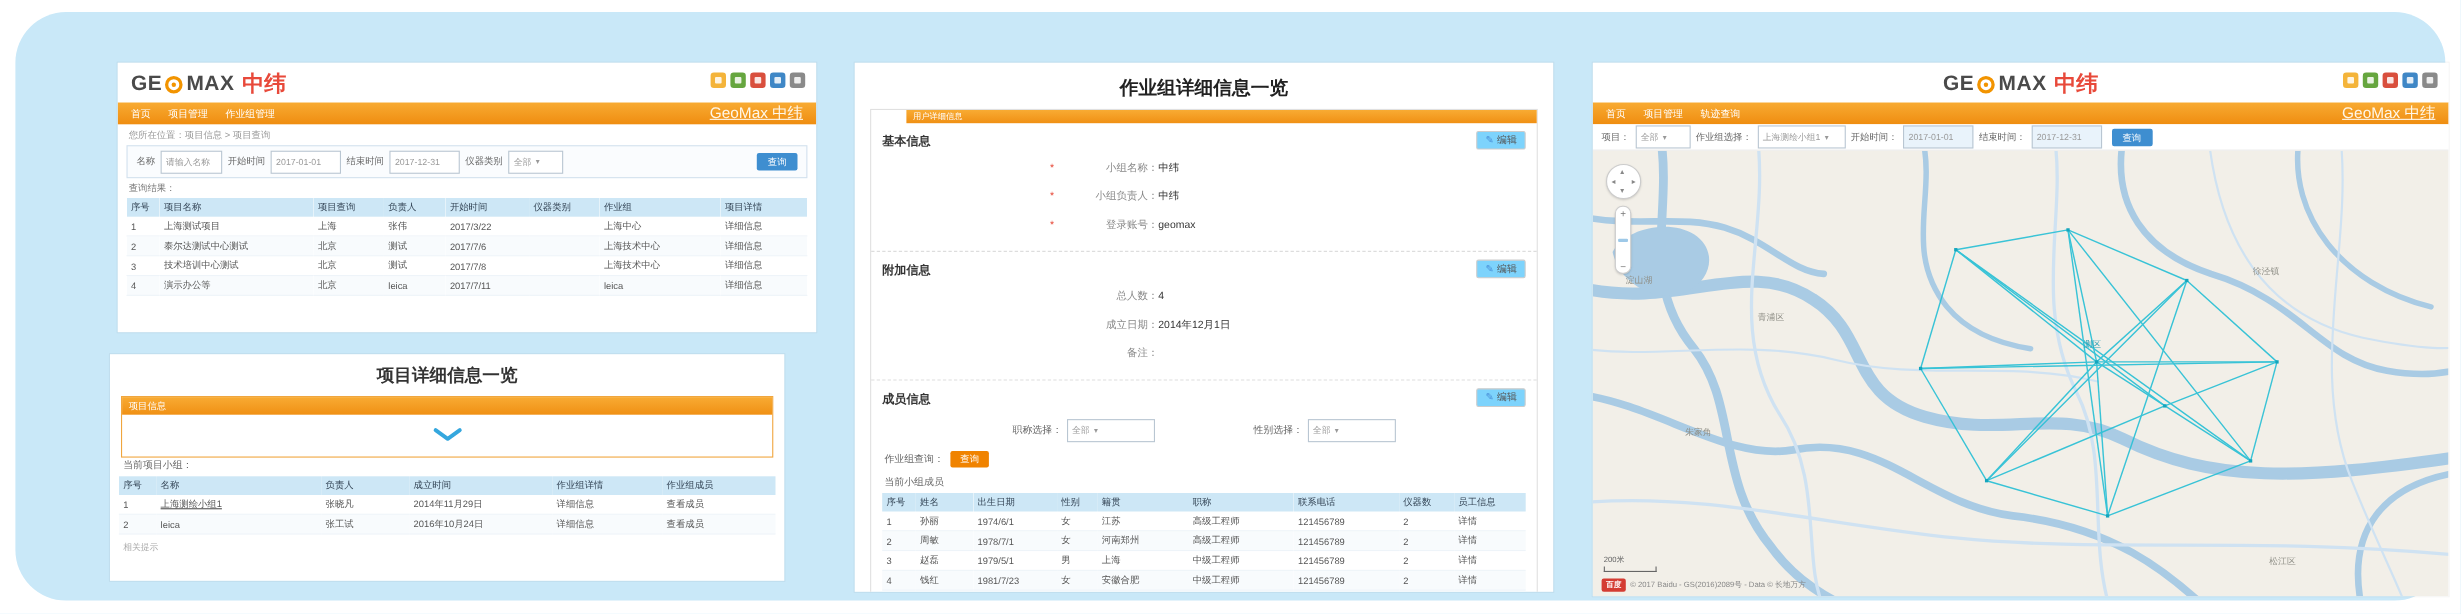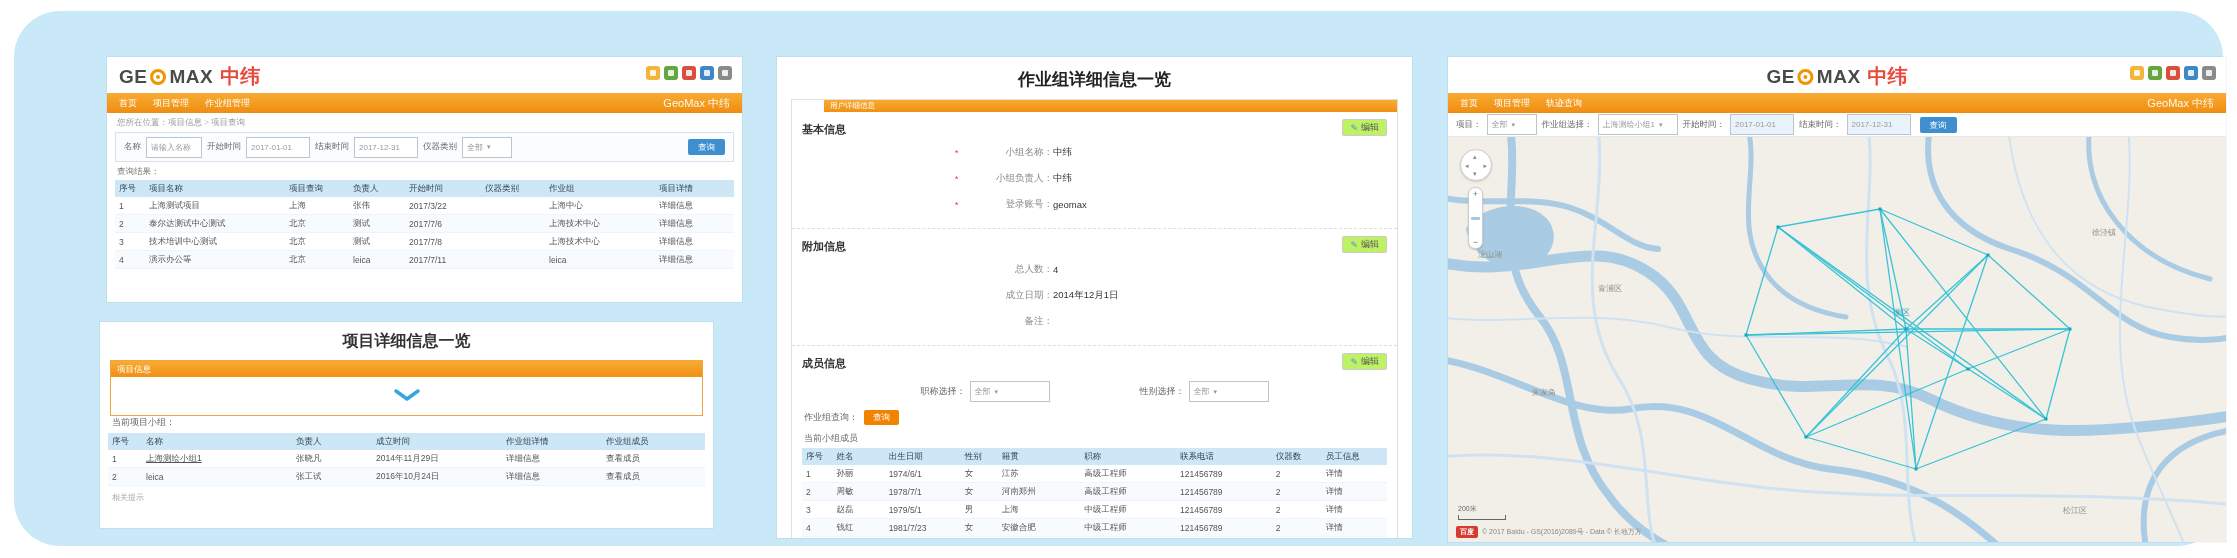--- a/index.html
+++ b/index.html
@@ -19,24 +19,24 @@
   .lg{font-size:19px;font-weight:bold;color:#4a4a4a;letter-spacing:.5px;}
   .target{width:10px;height:10px;border:3.5px solid #f29400;border-radius:50%;display:inline-block;position:relative;margin:0 1px;}
   .target::after{content:"";position:absolute;left:3px;top:3px;width:4px;height:4px;background:#f29400;border-radius:50%;}
   .lgcn{font-size:20px;font-weight:bold;color:#e8493a;margin-left:5px;}
   .hicons{position:absolute;right:10px;top:9px;display:flex;gap:4px;}
   .hico{width:14px;height:14px;border-radius:3px;display:inline-block;position:relative;cursor:pointer;}
   .hico::after{content:"";position:absolute;left:4px;top:4px;width:6px;height:6px;background:rgba(255,255,255,.85);border-radius:1px;}
 
   .navbar{height:20px;background:linear-gradient(#f8ab33,#ef8d10);display:flex;align-items:center;padding:0 12px;gap:16px;}
   .nav-item{color:#fff;font-size:9px;cursor:pointer;white-space:nowrap;}
-  .nav-right{margin-left:auto;color:#fff7e8;font-size:11px;white-space:nowrap;}
+  .nav-right{margin-left:auto;color:#fff7e8;font-size:14px;white-space:nowrap;text-decoration:underline;}
 
   
-  .crumb{font-size:8.5px;color:#999;padding:4px 10px 3px;font-family:Liberation Serif, serif;}
+  .crumb{font-size:8.5px;color:#999;padding:4px 10px 3px;}
   .searchbox{margin:0 8px;border:1px solid #d3e2ee;background:#fafcfe;height:28px;display:flex;align-items:center;gap:5px;padding:0 8px;}
   .flabel{font-size:8.5px;color:#666;white-space:nowrap;}
   .inp{display:inline-flex;align-items:center;box-sizing:border-box;border:1px solid #b9c6d2;background:#fff;height:21px;padding:0 4px;font-size:8px;color:#999;white-space:nowrap;cursor:text;}
   .sel::after{content:"▾";margin-left:4px;color:#999;font-size:7px;}
   .inp-blue{background:#e9f3fb;}
   .w50{width:50px}.w56{width:56px}.w64{width:64px}.w80{width:80px}
   .btn-blue{margin-left:auto;background:#3e8ed0;color:#fff;font-size:8.5px;height:16px;line-height:16px;padding:0 10px;border-radius:2px;cursor:pointer;white-space:nowrap;}
   .toolbar .btn-blue{margin-left:4px;}
   .rlabel{font-size:8.5px;color:#777;padding:4px 10px 2px;}
 
@@ -58,21 +58,21 @@
   .b-current{font-size:9px;color:#666;padding:0 12px 4px;}
   .b-foot{font-size:8px;color:#aaa;padding:6px 12px;}
 
   
   .c-title{font-size:17px;font-weight:bold;color:#222;text-align:center;padding:11px 0 8px;}
   .c-box{margin:0 14px;border:1px solid #e0e0e0;}
   .c-topbar{height:12px;background:linear-gradient(#f8ab33,#f09014);color:#fff;font-size:7.5px;line-height:12px;padding:0 6px;margin-left:32px;}
   .c-sec{position:relative;padding:7px 10px 4px;border-bottom:1px dashed #ddd;}
   .c-sec:last-child{border-bottom:0;}
   .c-sec-label{font-size:11px;font-weight:bold;color:#333;}
-  .edit-btn{position:absolute;right:10px;top:7px;display:inline-flex;align-items:center;gap:3px;border:1px solid #ccc;border-radius:2px;background:#bef264;font-size:9px;color:#555;padding:1px 7px;cursor:pointer;}
+  .edit-btn{position:absolute;right:10px;top:7px;display:inline-flex;align-items:center;gap:3px;border:1px solid #ccc;border-radius:2px;background:#7dd3fc;font-size:9px;color:#555;padding:1px 7px;cursor:pointer;}
   .edit-ic::before{content:"✎";}
   .edit-ic{color:#4a90d9;font-size:9px;}
   .c-fields{padding:9px 0 0;}
   .c-field{display:flex;align-items:center;margin-bottom:13px;font-size:9.5px;padding-left:150px;}
   .req{color:#e74c3c;width:9px;text-align:center;}
   .noreq{width:9px;}
   .c-flabel{color:#888;width:92px;text-align:right;white-space:nowrap;}
   .c-fvalue{color:#333;}
   .m-filters{display:flex;gap:90px;justify-content:center;align-items:center;padding:10px 0 4px;font-size:9px;color:#666;}
   .m-filter{display:flex;align-items:center;gap:4px;}
@@ -503,21 +503,21 @@
         <rect x="356.5" y="298.5" width="3" height="3"></rect>
         <rect x="296.5" y="196.5" width="3" height="3"></rect>
         <rect x="456.5" y="190.5" width="3" height="3"></rect>
         <rect x="518.5" y="230.5" width="3" height="3"></rect>
       </g>
     </svg>
 
     <span class="map-label" style="left:30px;top:112px;">淀山湖</span>
     <span class="map-label" style="left:150px;top:146px;">青浦区</span>
     <span class="map-label" style="left:84px;top:250px;">朱家角</span>
-    <span class="map-label" style="left:600px;top:90px;margin-left:44px;">徐泾镇</span>
+    <span class="map-label" style="left:600px;top:104px;">徐泾镇</span>
     <span class="map-label" style="left:615px;top:368px;">松江区</span>
     <span class="map-label cy" style="left:446px;top:170px;">测区</span>
 
     <div class="pan-ctl">
       <span class="pan-up"></span>
       <span class="pan-dn"></span>
       <span class="pan-lf"></span>
       <span class="pan-rt"></span>
     </div>
     <div class="zoom-bar">

